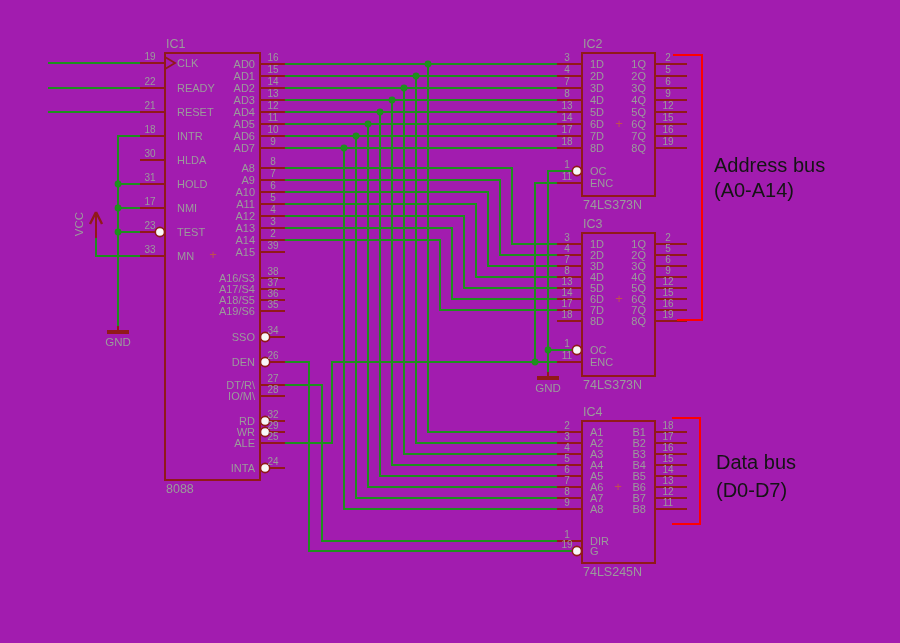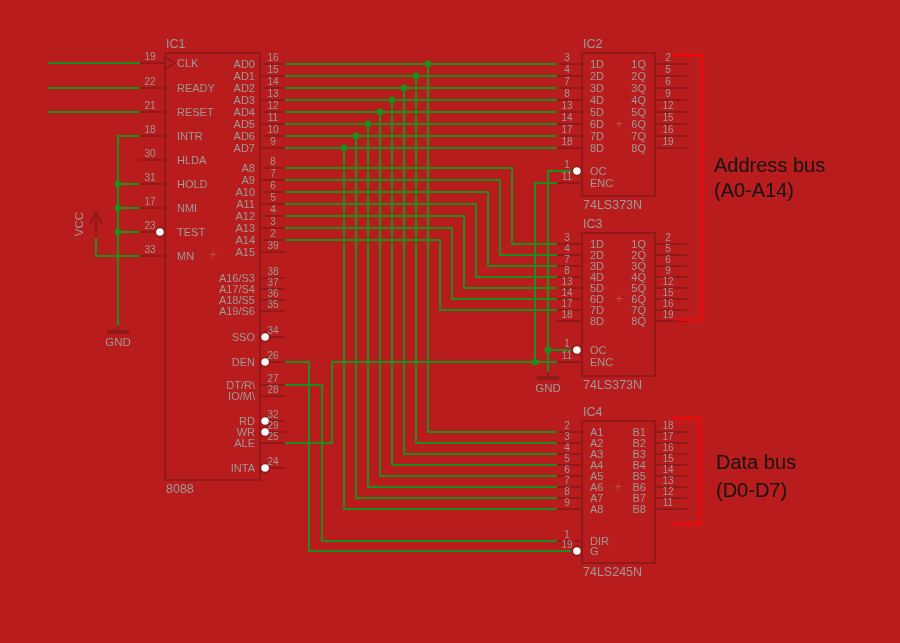--- a/index.html
+++ b/index.html
@@ -1,18 +1,18 @@
 <!DOCTYPE html>
 <html><head>
 <meta charset="utf-8">
 <style>
   html,body{margin:0;padding:0;background:#e9e9e9;}
   .stage{
     position:relative;width:900px;height:643px;margin:0 auto;
-    background:#b91c1c;overflow:hidden;
+    background:#a21caf;overflow:hidden;
     font-family:"Liberation Sans", sans-serif;
   }
   #schematic{position:absolute;left:0;top:0;}
   #schematic polyline.wire, #schematic line.stub, #schematic rect.chipbox,
   #schematic polyline.bracket, #schematic line.sym{shape-rendering:crispEdges;}
   text{font-family:"Liberation Sans", sans-serif;}
   .ann{fill:#141414;font-size:20px;}
   .netlabel{fill:#9b9b9b;font-size:11.5px;}
 </style>
 </head>

